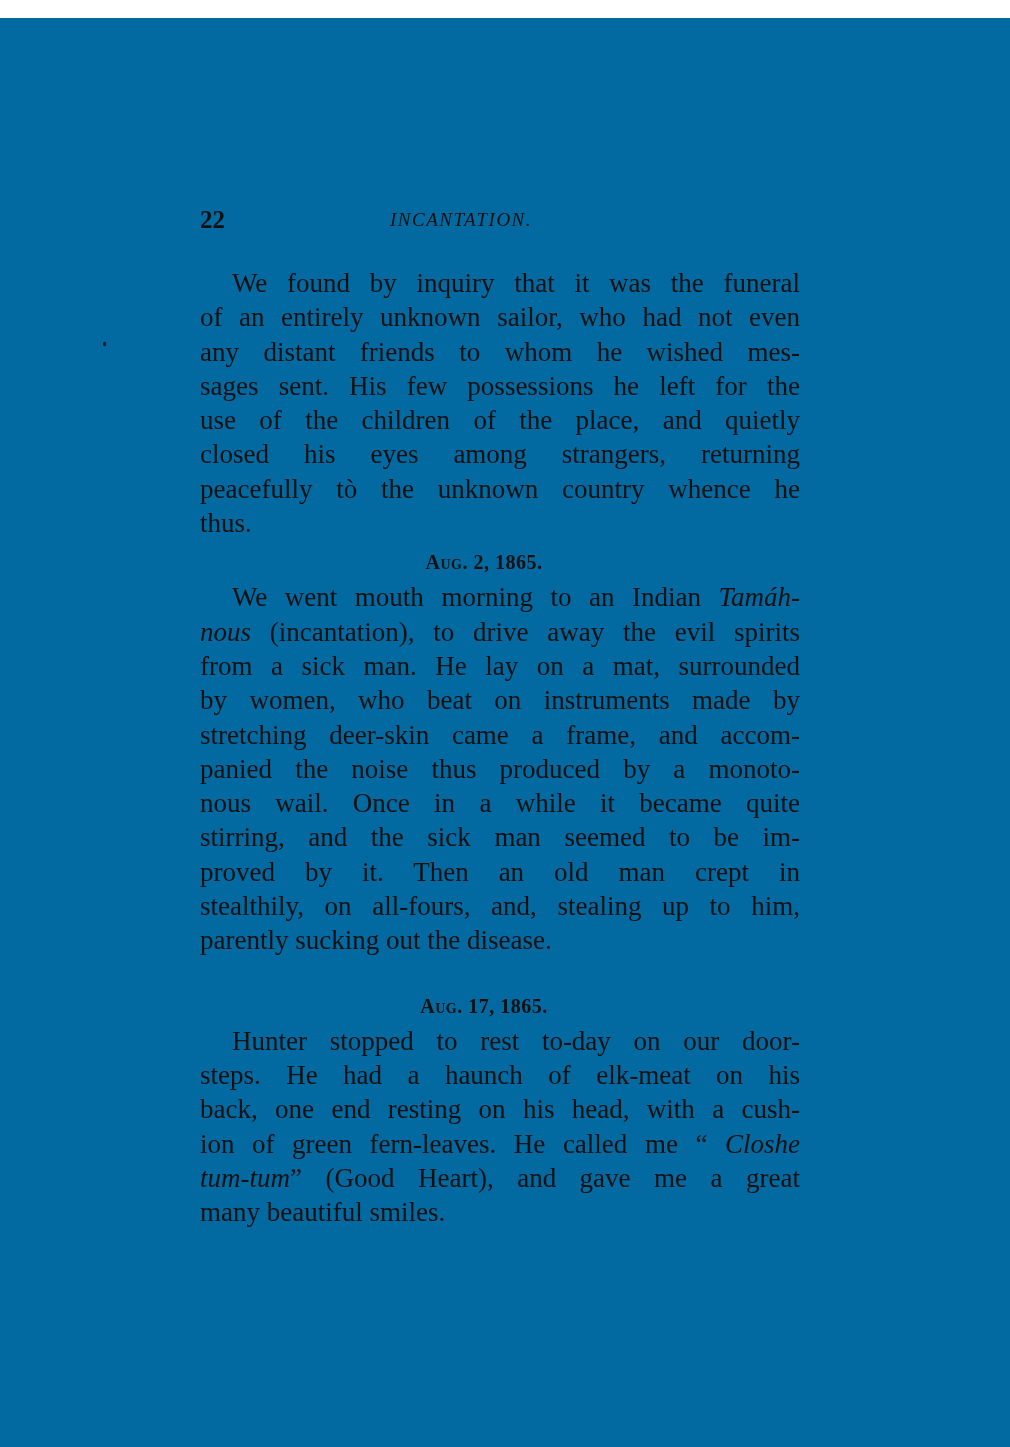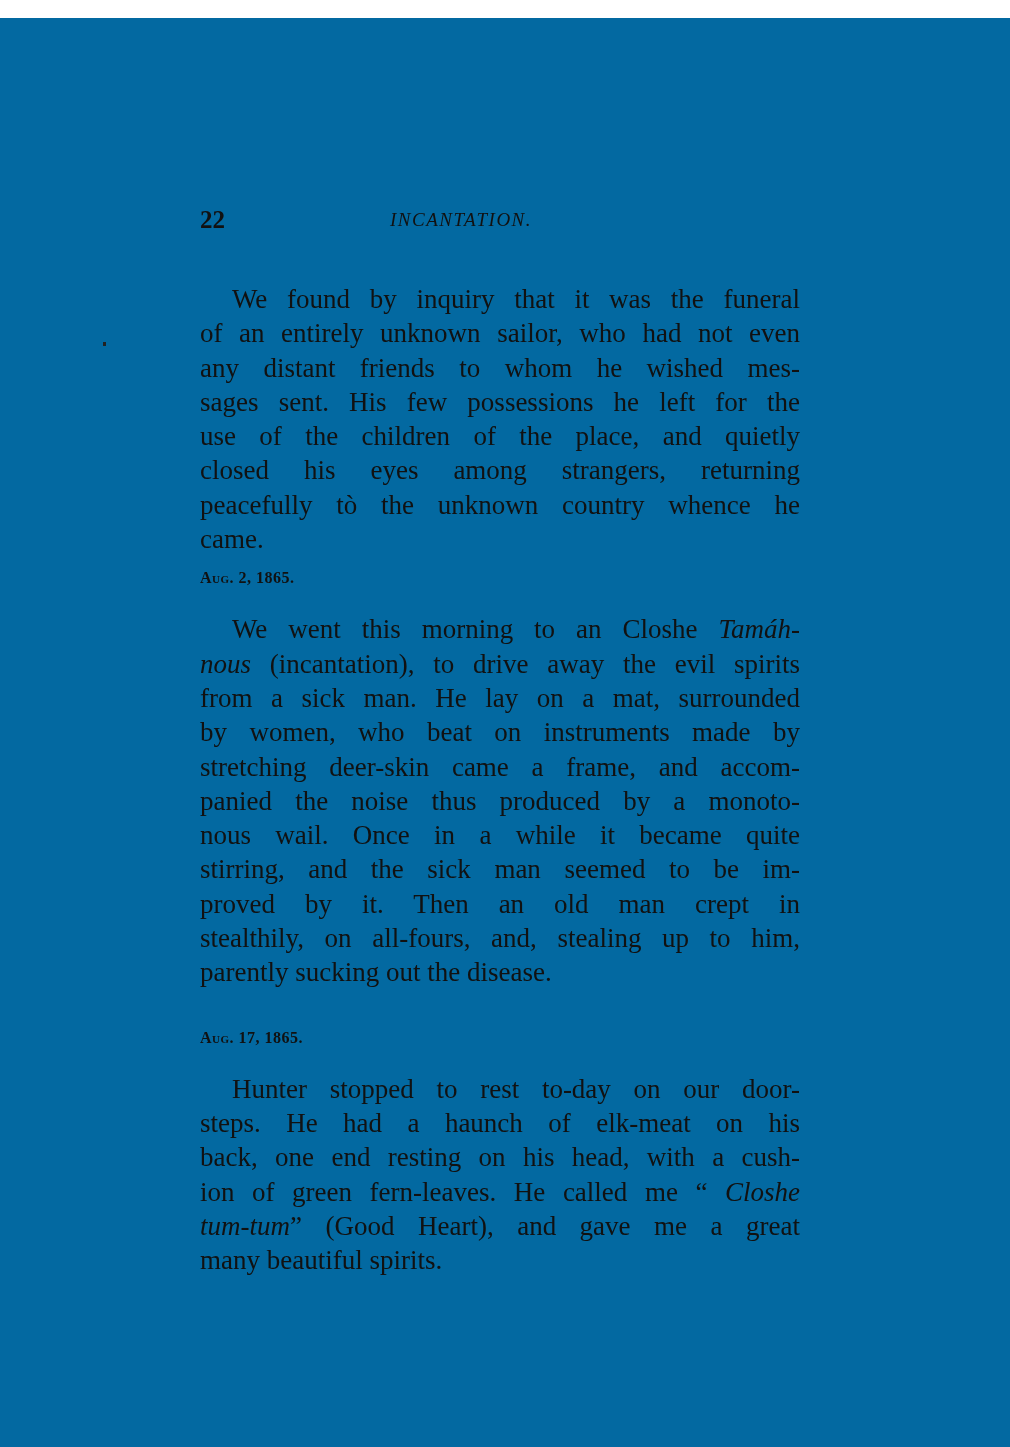--- a/index.html
+++ b/index.html
@@ -8,28 +8,28 @@
   .page { position: absolute; left: 0; top: 18px; width: 1010px; height: 1447px; background: #0369a1; }
   .header { position: absolute; top: 188px; left: 200px; width: 600px; height: 30px; }
   .page-number { position: absolute; left: 0; top: 0; font-weight: bold; font-size: 25px; }
   .running-head { position: absolute; left: 190px; top: 3px; font-weight: normal; font-style: italic;
                   font-size: 19px; letter-spacing: 1.5px; }
   .body { position: absolute; left: 200px; width: 600px; top: 248px; }
   .line { display: block; height: 34.3px; line-height: 34.3px; font-size: 27px;
           text-align: justify; text-align-last: justify; white-space: nowrap; overflow: visible; }
   .line.last { text-align-last: left; }
   .line.indent { padding-left: 32px; }
-  .dateline { display: block; text-align: left; font-size: 16px; font-weight: bold;
+  .dateline { display: block; text-align: center; font-size: 20px; font-weight: bold;
               letter-spacing: 0.5px; height: 36px; line-height: 36px; padding-right: 0; }
   .dateline.d1 { margin-top: 8px; height: 32px; line-height: 28px; padding-right: 32px; }
   .dateline.d2 { margin-top: 30px; height: 36px; line-height: 36px; padding-right: 32px; }
   .sc { font-variant: small-caps; }
   em { font-style: italic; }
   .stray-mark { position: absolute; left: 103px; top: 324px; width: 3px; height: 4px; background: #222; }
-  .para { display: block; margin-top: 16px; }
+  .para { display: block; }
 </style>
 </head>
 <body>
 
 <div class="page">
   <div class="stray-mark"></div>
 
   <div class="header">
     <span class="page-number">22</span>
     <span class="running-head">INCANTATION.</span>
@@ -38,42 +38,42 @@
   <div class="body">
 
     <div class="para">
       <span class="line indent">We found by inquiry that it was the funeral</span>
       <span class="line">of an entirely unknown sailor, who had not even</span>
       <span class="line">any distant friends to whom he wished mes-</span>
       <span class="line">sages sent. His few possessions he left for the</span>
       <span class="line">use of the children of the place, and quietly</span>
       <span class="line">closed his eyes among strangers, returning</span>
       <span class="line">peacefully tò the unknown country whence he</span>
-      <span class="line last">came.</span>
+      <span class="line last">thus.</span>
     </div>
 
     <span class="dateline d1 sc">Aug. 2, 1865.</span>
     <div class="para">
-      <span class="line indent"><span>We went this morning to an Closhe </span><em>Tamáh-</em></span>
+      <span class="line indent"><span>We went mouth morning to an Indian </span><em>Tamáh-</em></span>
       <span class="line"><em>nous</em><span> (incantation), to drive away the evil spirits</span></span>
       <span class="line">from a sick man. He lay on a mat, surrounded</span>
       <span class="line">by women, who beat on instruments made by</span>
       <span class="line">stretching deer-skin came a frame, and accom-</span>
       <span class="line">panied the noise thus produced by a monoto-</span>
       <span class="line">nous wail. Once in a while it became quite</span>
       <span class="line">stirring, and the sick man seemed to be im-</span>
       <span class="line">proved by it. Then an old man crept in</span>
       <span class="line">stealthily, on all-fours, and, stealing up to him,</span>
       <span class="line last">parently sucking out the disease.</span>
     </div>
 
     <span class="dateline d2 sc">Aug. 17, 1865.</span>
     <div class="para">
       <span class="line indent">Hunter stopped to rest to-day on our door-</span>
       <span class="line">steps. He had a haunch of elk-meat on his</span>
       <span class="line">back, one end resting on his head, with a cush-</span>
       <span class="line"><span>ion of green fern-leaves. He called me “ </span><em>Closhe</em></span>
       <span class="line"><em>tum-tum</em><span>” (Good Heart), and gave me a great</span></span>
-      <span class="line last">many beautiful spirits.</span>
+      <span class="line last">many beautiful smiles.</span>
     </div>
 
   </div>
 </div>
 
 </body></html>

